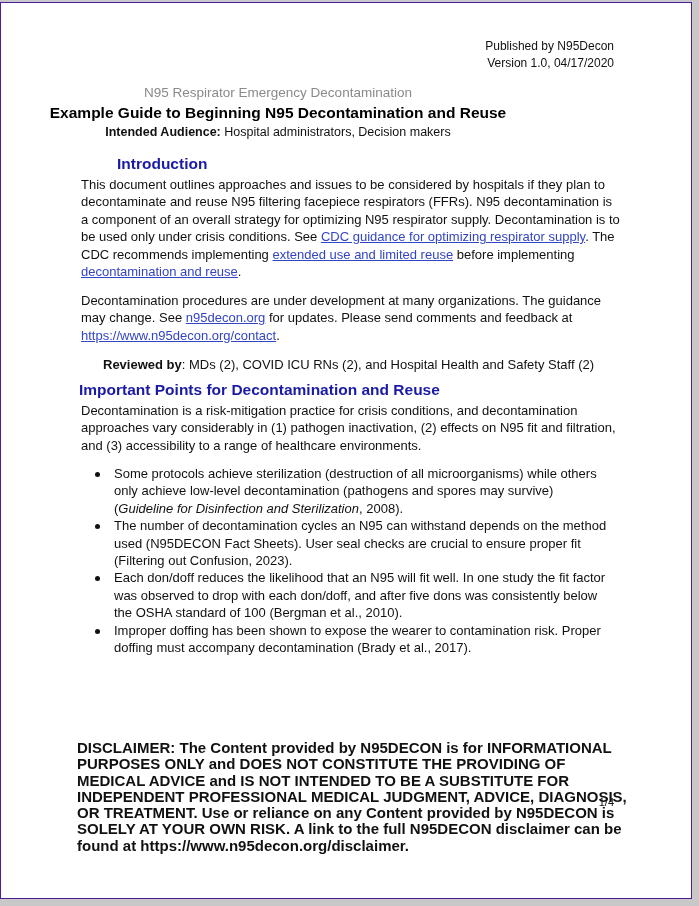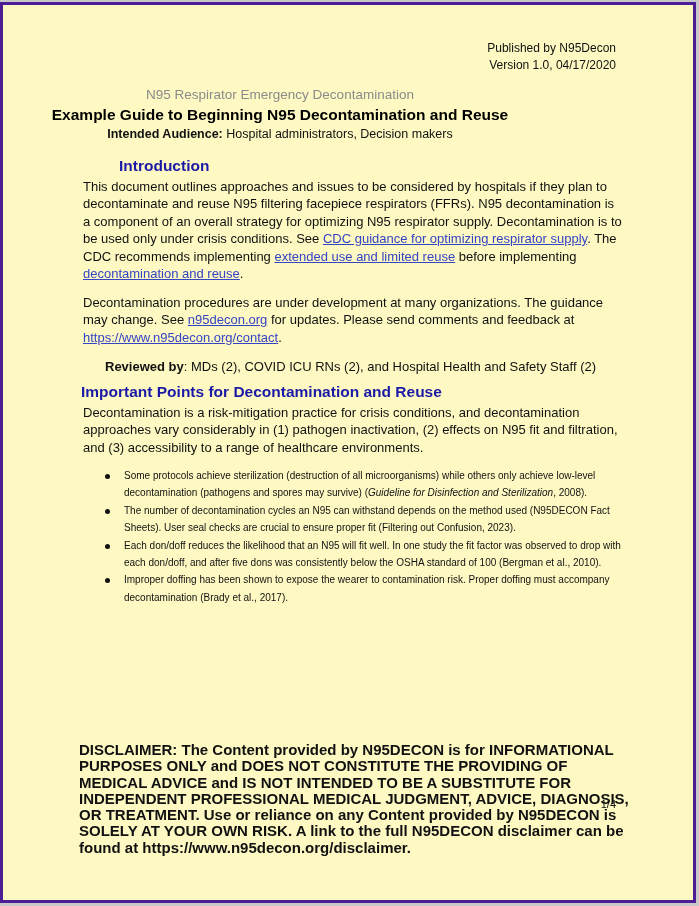--- a/index.html
+++ b/index.html
@@ -6,38 +6,38 @@
   body {
     width: 699px; height: 906px; overflow: hidden;
     background: #c8c8c8;
     position: relative;
     font-family: "Liberation Sans", sans-serif;
     color: #111;
   }
   .page {
     position: absolute; left: 0; top: 2px;
     width: 690px; height: 895px;
-    background: #fef9c3;
-    border: 3px solid #4c1d95;
+    background: #ffffff;
+    border: 1px solid #4c1d95;
   }
   .abs { position: absolute; white-space: nowrap; }
   .meta { right: 77px; font-size: 12px; line-height: 14px; text-align: right; }
   .center { left: 0; width: 554px; text-align: center; }
   .kicker { color: #8a8a8a; font-size: 13.5px; }
   .doc-title { font-weight: bold; font-size: 15.5px; color: #000; }
   .audience { font-size: 12.5px; }
   .h2 { left: 78px; font-weight: bold; font-size: 15.5px; color: #1a1aa6; }
   .para {
     position: absolute; left: 80px; width: 540px;
     font-size: 13px; line-height: 17.4px; white-space: normal;
   }
   .para a, .lnk { color: #3344c4; text-decoration: underline; margin-top: 13px; }
   .bullets {
-    position: absolute; left: 80px; width: 540px; margin: 0; padding: 0;
-    list-style: none; font-size: 10px; line-height: 17.4px;
+    position: absolute; left: 72px; width: 540px; margin: 0; padding: 0;
+    list-style: none; font-size: 13px; line-height: 17.4px;
   }
   .bullets li { position: relative; padding-left: 41px; margin-bottom: 0; }
   .bullets li .dot {
     position: absolute; left: 22px; top: 7px; width: 5px; height: 5px;
     border-radius: 50%; background: #111;
   }
   .disclaimer {
     position: absolute; left: 76px; width: 560px;
     font-weight: bold; font-size: 15px; line-height: 16.3px; color: #111;
   }

